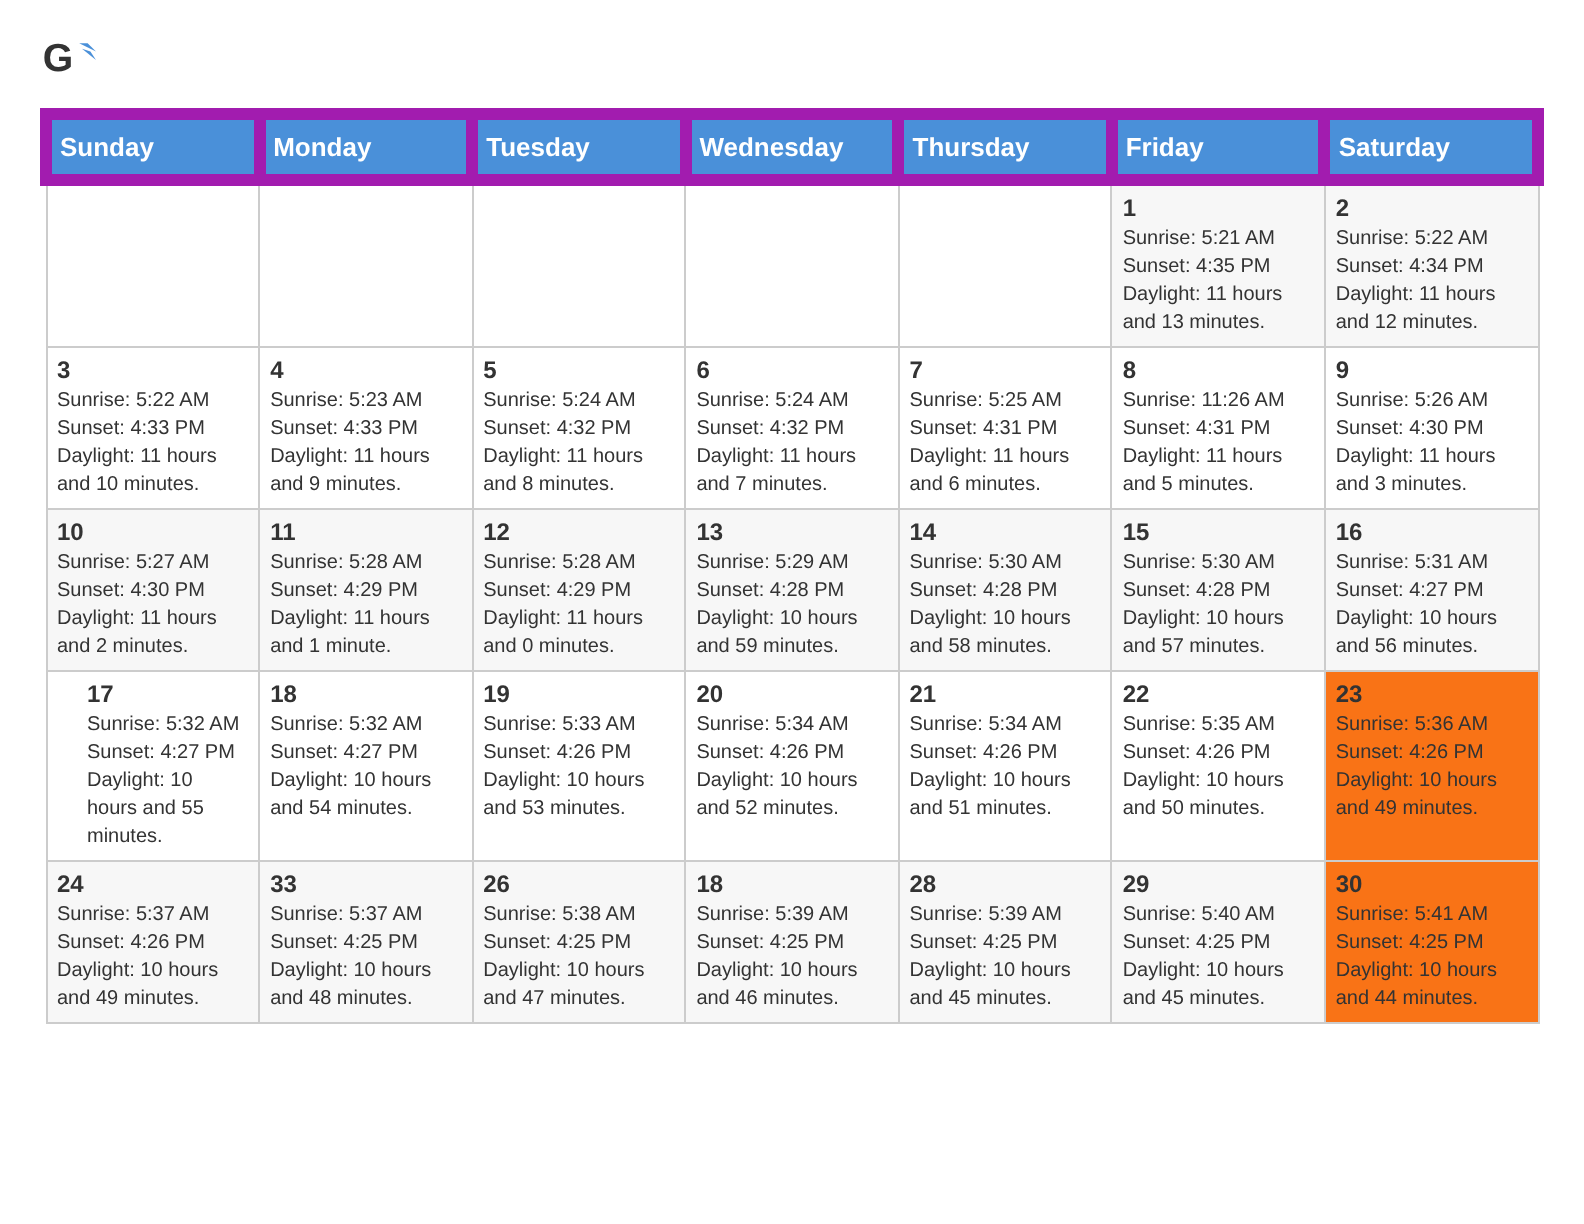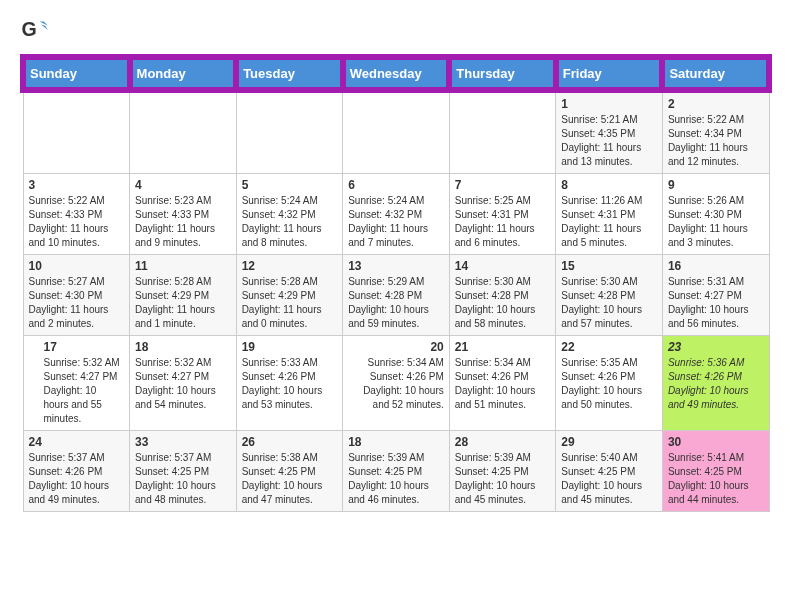--- a/index.html
+++ b/index.html
@@ -194,39 +194,39 @@
             <div class="day-info">Sunrise: 5:32 AM
 Sunset: 4:27 PM
 Daylight: 10 hours and 54 minutes.</div>
           </td>
           <td style="background: rgb(255, 255, 255);">
             <span class="day-number">19</span>
             <div class="day-info">Sunrise: 5:33 AM
 Sunset: 4:26 PM
 Daylight: 10 hours and 53 minutes.</div>
           </td>
-          <td style="background: rgb(255, 255, 255); text-align: right;">
+          <td style="background: rgb(255, 255, 255);">
             <span class="day-number">20</span>
             <div class="day-info">Sunrise: 5:34 AM
 Sunset: 4:26 PM
 Daylight: 10 hours and 52 minutes.</div>
           </td>
           <td style="background: rgb(255, 255, 255);">
             <span class="day-number">21</span>
             <div class="day-info">Sunrise: 5:34 AM
 Sunset: 4:26 PM
 Daylight: 10 hours and 51 minutes.</div>
           </td>
           <td style="background: rgb(255, 255, 255);">
             <span class="day-number">22</span>
             <div class="day-info">Sunrise: 5:35 AM
 Sunset: 4:26 PM
 Daylight: 10 hours and 50 minutes.</div>
           </td>
-          <td style="background: #bef264; font-style: italic;">
+          <td style="background: #f97316;">
             <span class="day-number">23</span>
             <div class="day-info">Sunrise: 5:36 AM
 Sunset: 4:26 PM
 Daylight: 10 hours and 49 minutes.</div>
           </td>
         </tr>
         <tr>
           <td style="background: rgb(247, 247, 247);">
             <span class="day-number">24</span>
             <div class="day-info">Sunrise: 5:37 AM
@@ -256,21 +256,21 @@
             <div class="day-info">Sunrise: 5:39 AM
 Sunset: 4:25 PM
 Daylight: 10 hours and 45 minutes.</div>
           </td>
           <td style="background: rgb(247, 247, 247);">
             <span class="day-number">29</span>
             <div class="day-info">Sunrise: 5:40 AM
 Sunset: 4:25 PM
 Daylight: 10 hours and 45 minutes.</div>
           </td>
-          <td style="background: #f9a8d4; margin-top: 44px;">
+          <td style="background: #f97316; margin-top: 44px;">
             <span class="day-number">30</span>
             <div class="day-info">Sunrise: 5:41 AM
 Sunset: 4:25 PM
 Daylight: 10 hours and 44 minutes.</div>
           </td>
         </tr>
       </tbody>
   </table>
 </div>
 

